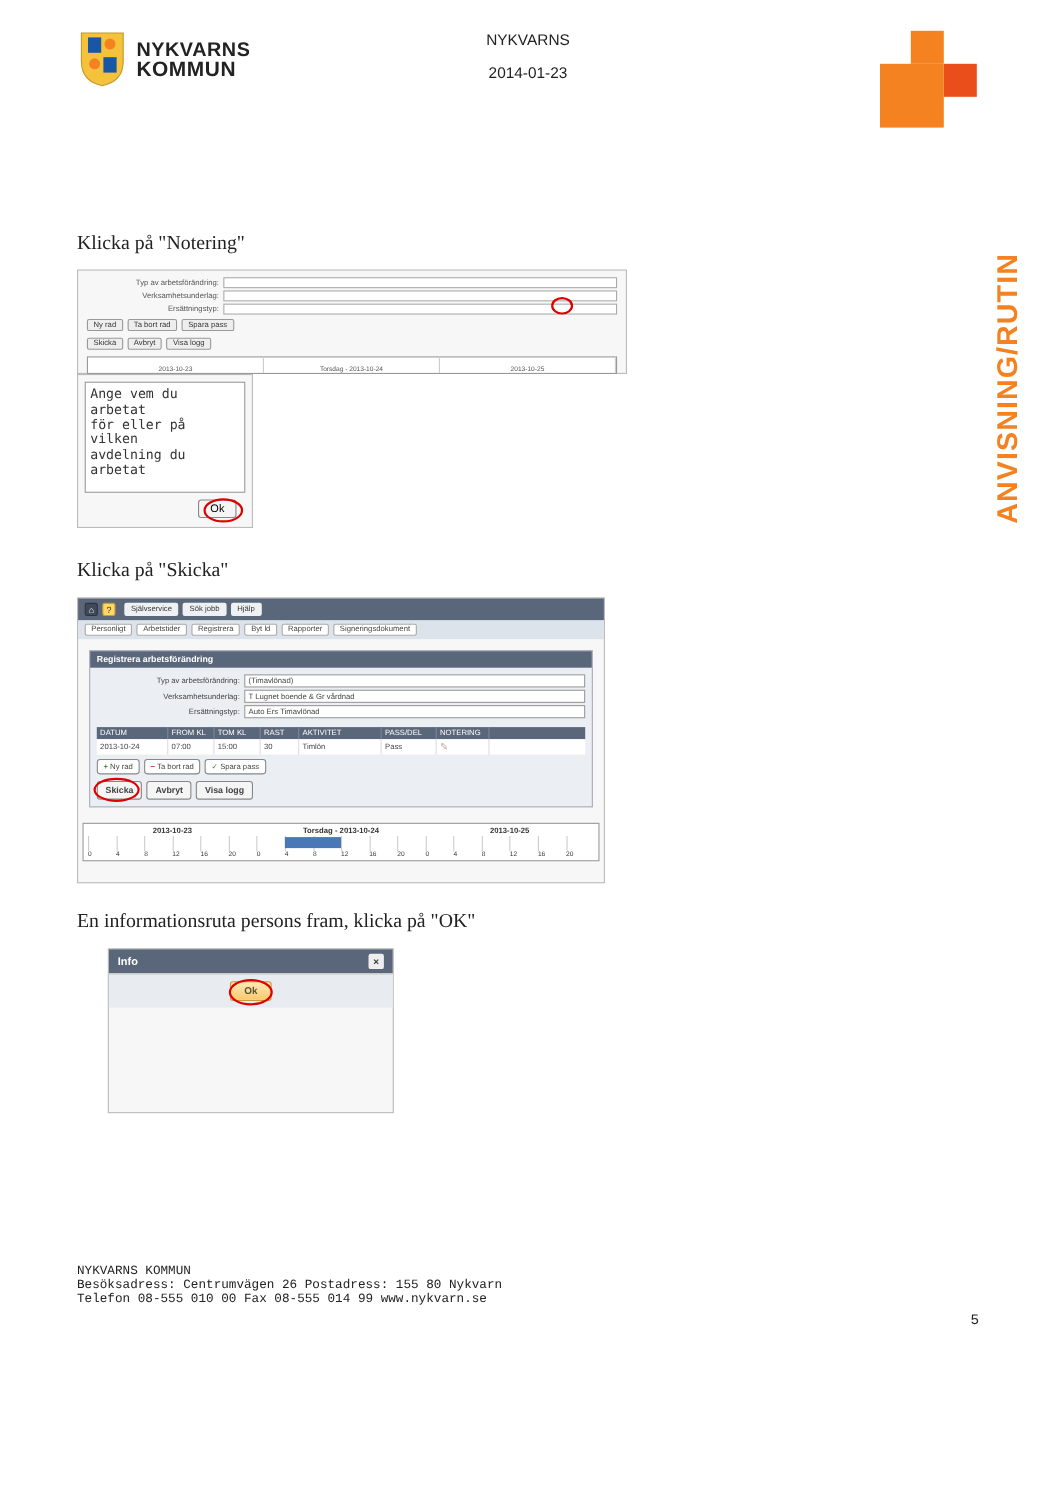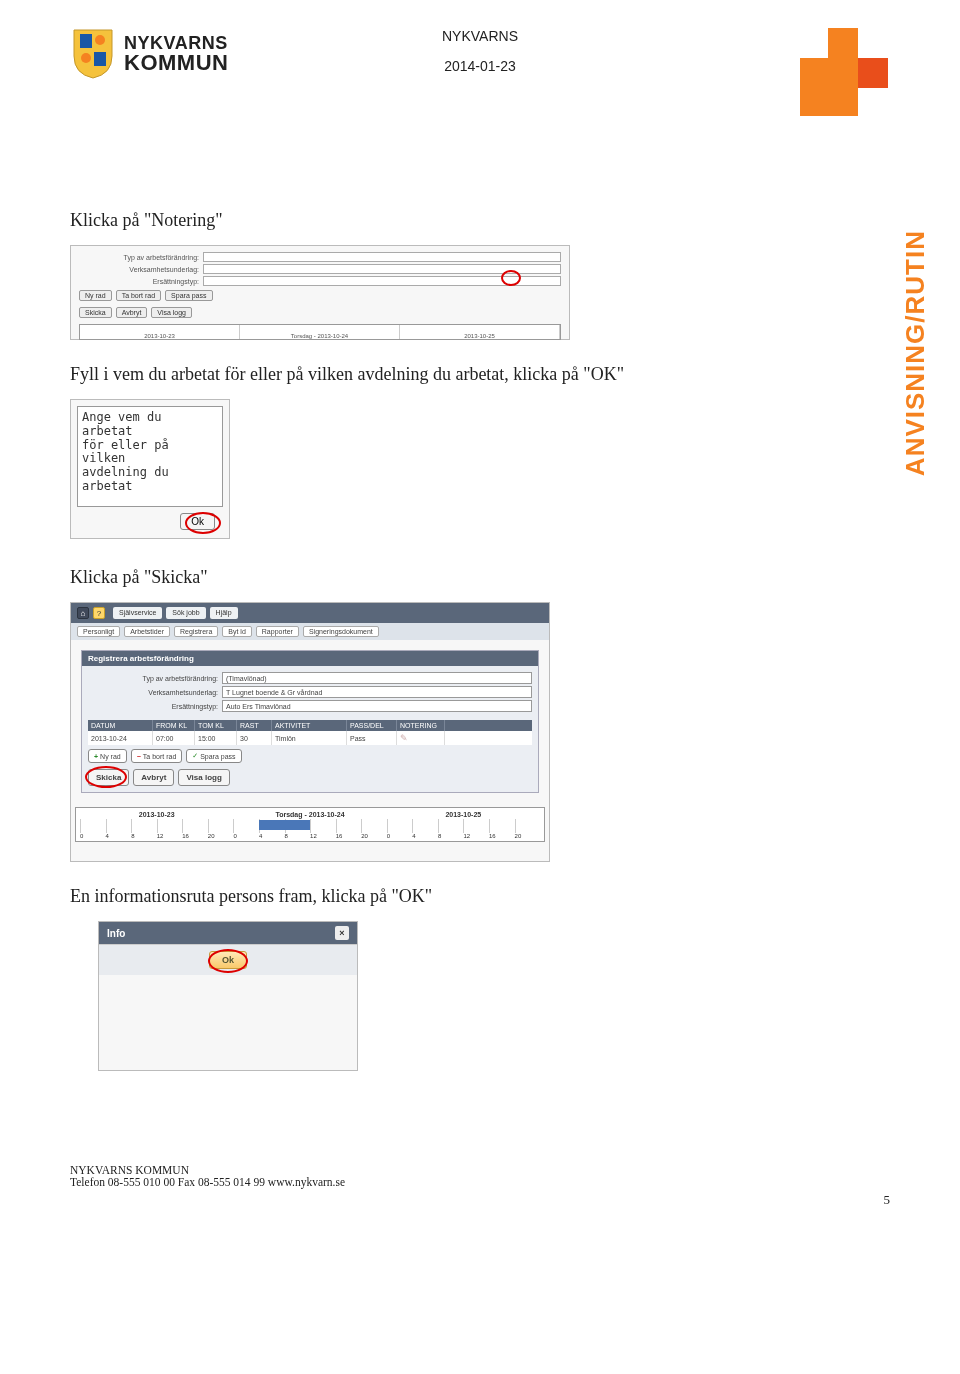--- a/index.html
+++ b/index.html
@@ -4,21 +4,21 @@
 <style>
   * { box-sizing: border-box; margin: 0; padding: 0; }
   body { width: 960px; height: 1374px; font-family: Arial, Helvetica, sans-serif; background: #fff; position: relative; color: #222; }
   .page { position: relative; width: 960px; height: 1228px; padding: 28px 70px 40px 70px; }
   
   .header { display: flex; align-items: flex-start; }
   .logo-wrap { display: flex; align-items: center; gap: 8px; }
   .shield { width: 46px; height: 52px; }
   .logo-text { display: flex; flex-direction: column; line-height: 1; }
   .logo-text .l1 { font-weight: bold; font-size: 18px; letter-spacing: 0.5px; }
-  .logo-text .l2 { font-weight: bold; font-size: 22px; letter-spacing: 0.5px; }
+  .logo-text .l2 { font-weight: bold; font-size: 19px; letter-spacing: 0.5px; }
   .header-center { position: absolute; left: 50%; transform: translateX(-50%); top: 28px; text-align: center; font-size: 14px; }
   .header-center .doc-title { font-weight: normal; }
   .header-center .doc-date { margin-top: 14px; }
   .squares { position: absolute; top: 28px; right: 70px; width: 90px; height: 100px; }
   .sq { position: absolute; }
   .sq1 { top: 0; left: 28px; width: 30px; height: 30px; background: #f58220; }
   .sq2 { top: 30px; left: 58px; width: 30px; height: 30px; background: #e94e1b; }
   .sq3 { top: 30px; left: 0; width: 58px; height: 58px; background: #f58220; }
   .sidetext { position: absolute; right: 60px; top: 230px; transform: rotate(-90deg); transform-origin: right top; font-size: 26px; font-weight: bold; color: #f58220; letter-spacing: 1px; }
   .content { margin-top: 130px; font-family: Garamond, Georgia, serif; font-size: 18px; }
@@ -82,21 +82,21 @@
   .shot3 .tlticks > div { flex:1; text-align:left; }
 
   .shot4 { width: 260px; height: 150px; display:flex; flex-direction:column; font-size:9px;margin-left:28px; }
   .shot4 .titlebar { background:#5a677a; color:#fff; padding:4px 8px; display:flex; justify-content:space-between; align-items:center; font-weight:bold; font-size:10px; }
   .shot4 .close { width:14px; height:14px; background:#eee; color:#333; display:flex; align-items:center; justify-content:center; border-radius:2px; font-size:9px; }
   .shot4 .body { flex:1; background:#e8ebef; padding:8px; font-size:8px; color:#555; }
   .shot4 .foot { background:#e8ebef; border-top:1px solid #ccc; padding:6px; display:flex; justify-content:center; position:relative; }
   .shot4 .okbtn2 { background:linear-gradient(#ffe9b8,#f9c96a); border:1px solid #c89a3a; border-radius:3px; padding:3px 12px; font-size:9px; font-weight:bold; color:#553; }
   .shot4 .circle-red { width: 40px; height: 24px; bottom:2px; left:50%; transform:translateX(-50%); }
 
-  .footer { position:absolute; bottom: 40px; left: 70px; right:70px; font-size: 11.5px; font-family: Liberation Serif, serif; }
+  .footer { position:absolute; bottom: 40px; left: 70px; right:70px; font-size: 11.5px; font-family: Liberation Mono, monospace; }
   .footer .org { font-weight: normal; }
   .footer .pagenum { position:absolute; right:0; bottom:-20px; font-size:13px; }
 </style>
 </head>
 <body>
 
 <div class="page">
 
   <div class="header">
     <div class="logo-wrap">
@@ -154,21 +154,20 @@
         <span class="sbtn">Visa logg</span>
       </div>
       <div class="ruler">
         <div class="seg">2013-10-23</div>
         <div class="seg">Torsdag - 2013-10-24</div>
         <div class="seg">2013-10-25</div>
       </div>
       <div class="circle-red"></div>
     </div>
 
-    <p style="margin-top:24px;">Fyll i vem du arbetat för eller på vilken avdelning du arbetat, klicka på "OK"</p>
 
     <div class="shot shot2">
       <div class="ta">Ange vem du arbetat
 för eller på vilken
 avdelning du arbetat</div>
       <button class="okbtn">Ok</button>
       <div class="circle-red"></div>
     </div>
 
     <p style="margin-top:28px;">Klicka på "Skicka"</p>
@@ -307,17 +306,18 @@
       <div class="foot">
         <button class="okbtn2">Ok</button>
         <div class="circle-red"></div>
       </div>
     </div>
 
   </div>
 
   <div class="footer">
     <div class="org">NYKVARNS KOMMUN</div>
+    <div>Besöksadress: Centrumvägen 26  Postadress: 155 80 Nykvarn</div>
     <div>Telefon 08-555 010 00  Fax 08-555 014 99  www.nykvarn.se</div>
     <div class="pagenum">5</div>
   </div>
 
 </div>
 
 </body></html>

